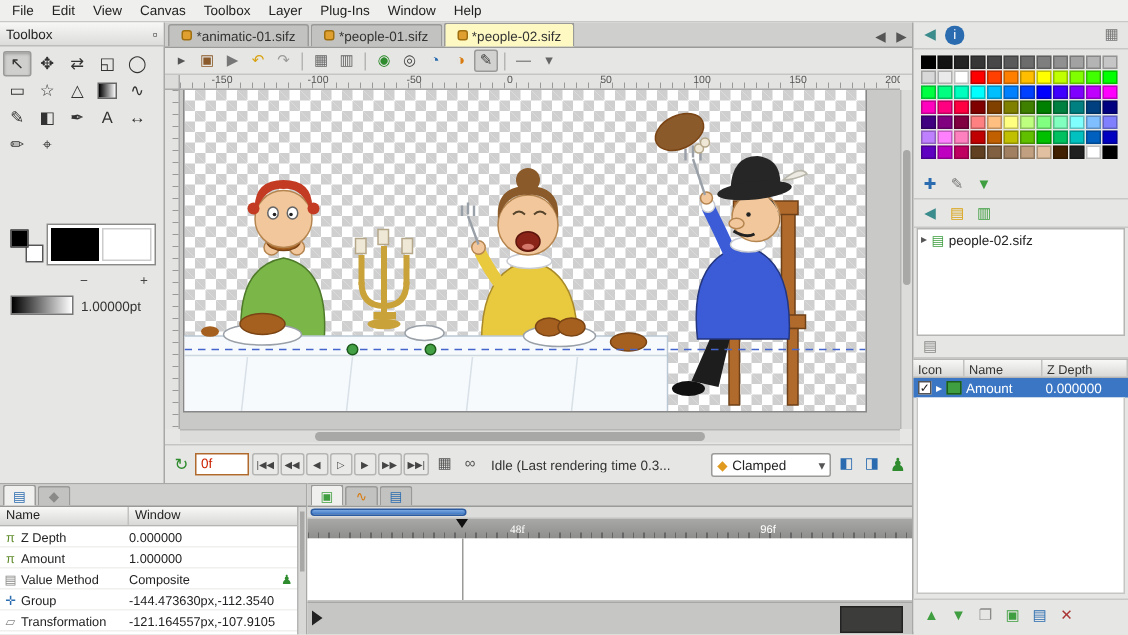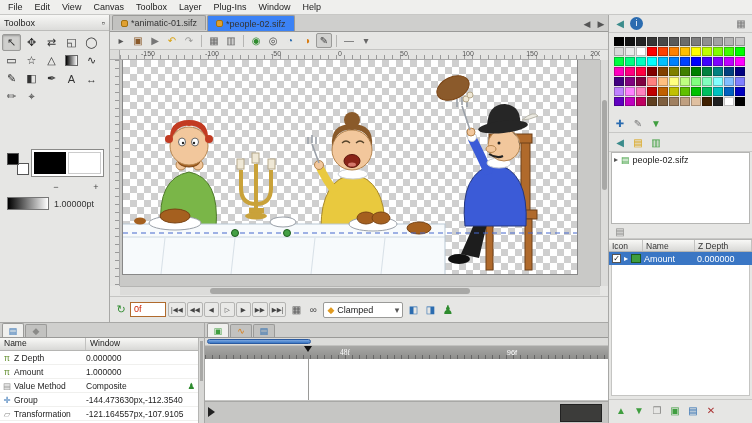--- a/index.html
+++ b/index.html
@@ -22,23 +22,23 @@
 #swatchbox{position:absolute;left:31px;top:134px;width:73px;height:28px;background:#fff;border:1px solid #8a8a88;display:flex;padding:2px;gap:2px}
 #fillcol{flex:1}
 #outcol{flex:1;border:1px solid #ccc}
 .tinybtn{position:absolute;top:166px;width:12px;height:11px;text-align:center;line-height:10px;color:#444;border:1px solid transparent}
 #minusbtn{left:50px}#plusbtn{left:90px}
 #gradbar{position:absolute;left:7px;top:182px;width:42px;height:13px;background:linear-gradient(90deg,#000,#fff);border:1px solid #777}
 #widthval{position:absolute;left:54px;top:184px;color:#333}
 
 #canvaswin{position:absolute;left:110px;top:15px;width:498px;height:307px;background:#e6e6e4}
 #tabbar{position:absolute;left:0;top:0;right:0;height:17px;background:#cfcfcd;display:flex;align-items:flex-end;border-bottom:1px solid #9a9a98;padding-left:2px}
-#tabstrip{display:flex;align-items:flex-start}
+#tabstrip{display:flex;align-items:center}
 .tab{height:15px;display:flex;align-items:center;gap:3px;padding:0 8px;background:#c2c2c0;border:1px solid #9a9a98;border-bottom:none;margin-right:1px;color:#333;border-radius:2px 2px 0 0;white-space:nowrap}
-.tab.active{background:#3b82f6;height:16px}
+.tab.active{background:#fef9c3;height:16px}
 .tabdot{width:7px;height:7px;border-radius:2px;background:#e0a030;border:1px solid #a07010}
 .tabnav{margin-left:auto;display:flex;align-items:center;height:15px}
 .tabnav span{width:14px;text-align:center;color:#555}
 #ctoolbar{position:absolute;left:0;top:17px;right:0;height:18px;display:flex;align-items:center;padding:0 3px;background:#e6e6e4;border-bottom:1px solid #c5c5c3;gap:1px}
 .cbtn{min-width:16px;height:15px;display:flex;align-items:center;justify-content:center;font-size:10px;border:1px solid transparent;border-radius:2px;padding:0 1px}
 .cbtn.pressed{background:#d2d2d0;border-color:#9a9a98}
 .circ{border-radius:50%;width:13px;height:13px;min-width:13px}
 .circ .glyph{font-size:9px}
 .tsep{width:1px;height:12px;background:#b5b5b3;margin:0 3px}
 #corner{position:absolute;left:0;top:35px;width:10px;height:10px;background:#dcdcda;border-right:1px solid #aaa;border-bottom:1px solid #aaa}
@@ -206,20 +206,24 @@
     <div id="widthval">1.00000pt</div>
   </div>
 
   <div id="canvaswin">
     <div id="tabbar">
       <div id="tabstrip">
           <div class="tab">
             <span class="tabdot"></span>
             <span>*animatic-01.sifz</span>
           </div>
+          <div class="tab">
+            <span class="tabdot"></span>
+            <span>*people-01.sifz</span>
+          </div>
           <div class="tab active">
             <span class="tabdot"></span>
             <span>*people-02.sifz</span>
           </div>
         </div>
       <div class="tabnav">
         <span>◀</span>
         <span>▶</span>
       </div>
     </div>
@@ -401,20 +405,21 @@
           <span class="tbtn">▶▶|</span>
         </div>
       <div id="timebar-extra" style="display:flex;gap:1px">
           <span class="cbtn">
             <span class="glyph" style="color: rgb(85, 85, 85);">▦</span>
           </span>
           <span class="cbtn">
             <span class="glyph" style="color: rgb(85, 85, 85);">∞</span>
           </span>
         </div>
+      <div id="status">Idle (Last rendering time 0.3...</div>
       <div id="interp">
         <span style="color:#e09a20">◆</span>
         <span>Clamped</span>
         <span class="caret">▾</span>
       </div>
       <div id="timebar-right" style="display:flex;gap:1px">
           <span class="cbtn">
             <span class="glyph" style="color: rgb(43, 108, 176);">◧</span>
           </span>
           <span class="cbtn">

